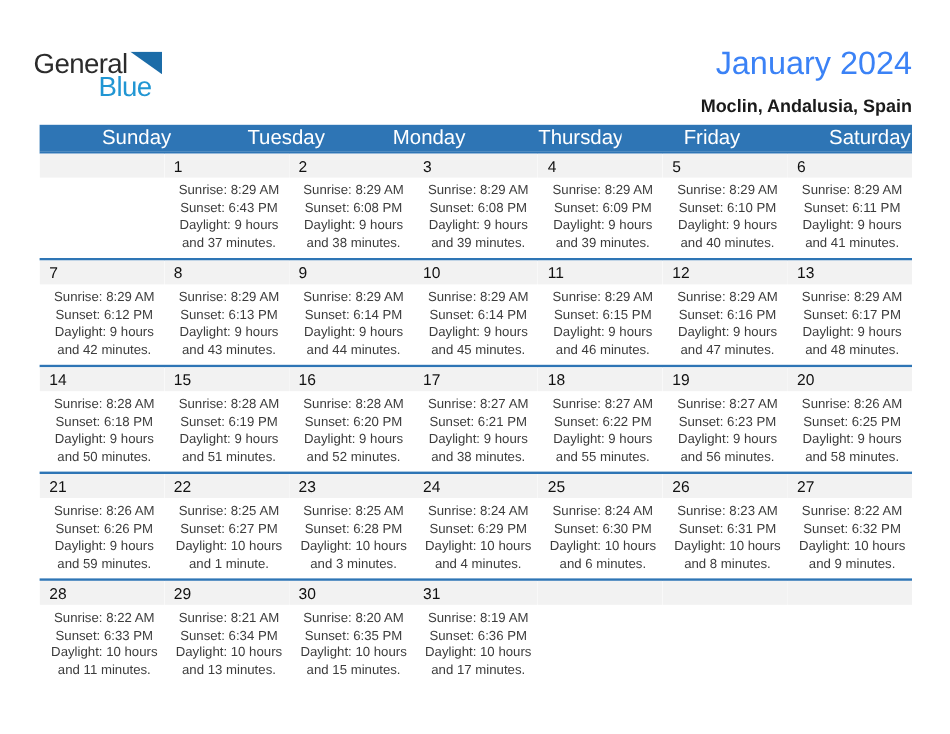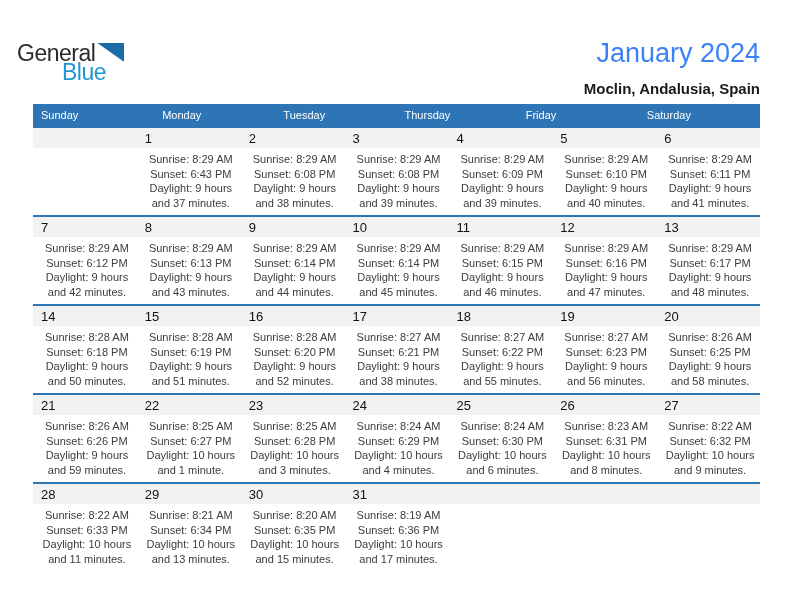--- a/index.html
+++ b/index.html
@@ -13,39 +13,39 @@
   *{box-sizing:border-box;}
   html,body{margin:0;padding:0;background:#ffffff;}
   body{
     width:792px;height:612px;
     font-family:"Liberation Sans","DejaVu Sans",sans-serif;
     color:#1a1a1a;
   }
   .page{position:relative;width:792px;height:612px;background:#fff;overflow:hidden;}
 
   
-  .logo{position:absolute;left:17px;top:42px;line-height:1;}
+  .logo{position:absolute;left:28px;top:42px;line-height:1;text-align:center;}
   .logo-top{display:flex;align-items:flex-start;}
   .logo-general{font-size:23px;color:#2b2b2b;letter-spacing:-0.5px;}
   .logo-triangle{
     display:inline-block;width:27px;height:19px;margin-left:2px;margin-top:1px;
     background:var(--logo-triangle);
     clip-path:polygon(0 0,100% 0,100% 100%);
   }
   .logo-blue{font-size:23px;color:var(--logo-blue);margin-top:-4px;padding-left:45px;letter-spacing:-0.5px;}
 
   
   .title-block{position:absolute;right:32px;top:38px;text-align:right;}
   .page-title{font-size:27px;color:#3b82f6;}
   .location{font-size:15px;font-weight:bold;margin-top:11px;color:#1a1a1a;padding-left:20px;}
 
   
   .calendar{position:absolute;left:33px;top:104px;width:727px;}
   .cal-header{display:flex;background:var(--header-bg);height:22px;}
-  .hcell{flex:1;color:#ffffff;font-size:11px;line-height:22px;padding-left:8px;overflow:hidden;white-space:nowrap;}
+  .hcell{flex:1;color:#ffffff;font-size:17px;line-height:22px;padding-left:8px;overflow:hidden;white-space:nowrap;margin-left:44px;}
   .week-row{display:flex;border-top:2px solid var(--row-border);}
   .day-cell{flex:1;overflow:hidden;}
   .day-num{height:20px;background:var(--band-bg);font-size:13px;line-height:21px;padding-left:8px;color:#111;}
   .day-details{height:67px;padding:4px 4px 0 8px;font-size:11px;line-height:14.7px;color:#3c3c3c;white-space:nowrap;text-align:center;}
 </style>
 </head>
 <body>
 
 <div class="page">
 
@@ -58,22 +58,22 @@
   </div>
 
   <div class="title-block">
     <div class="page-title">January 2024</div>
     <div class="location">Moclin, Andalusia, Spain</div>
   </div>
 
   <div class="calendar">
     <div class="cal-header">
         <div class="hcell">Sunday</div>
+        <div class="hcell">Tuesday</div>
         <div class="hcell">Monday</div>
-        <div class="hcell">Tuesday</div>
         <div class="hcell">Thursday</div>
         <div class="hcell">Friday</div>
         <div class="hcell">Saturday</div>
       </div>
 
   <div class="week-row">
         <div class="day-cell">
           <div class="day-num"></div>
           <div class="day-details"></div>
         </div>

